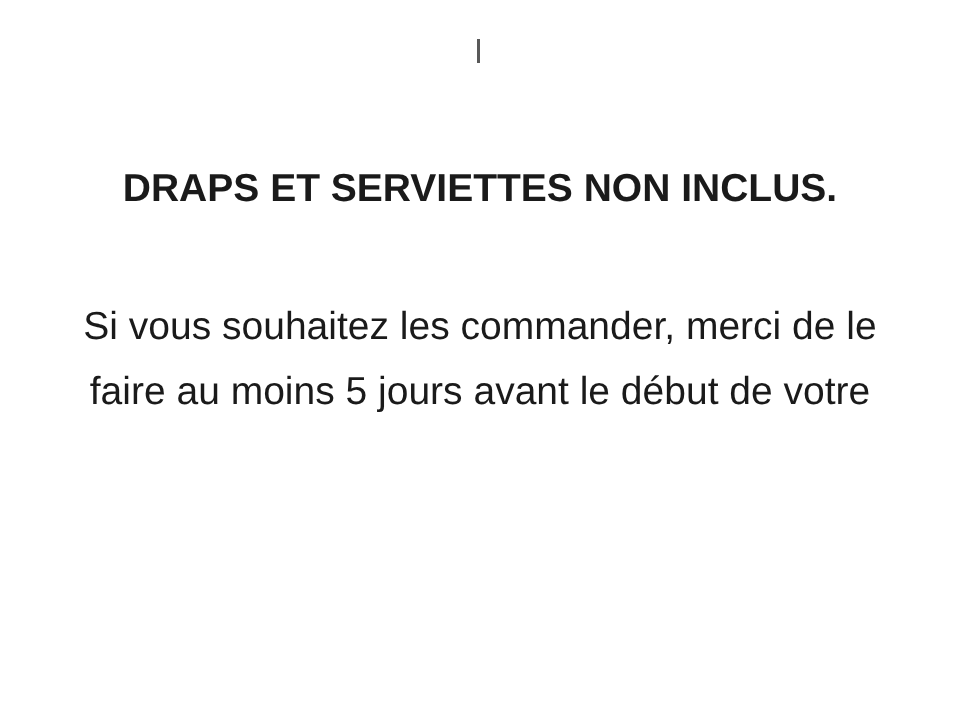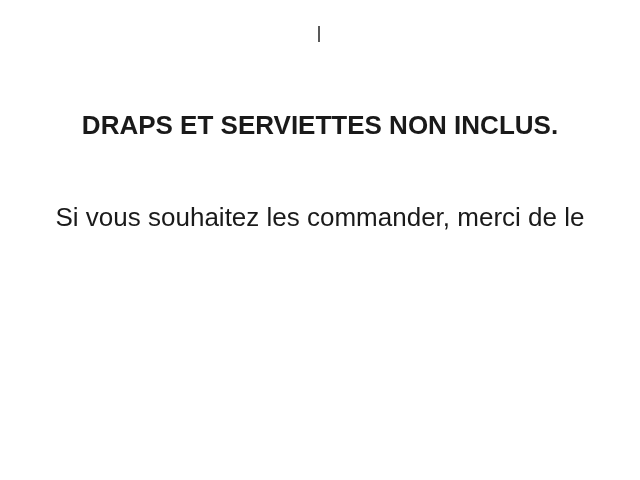--- a/index.html
+++ b/index.html
@@ -55,15 +55,16 @@
 <body>
 
 <div class="page">
 
   <div class="cursor-mark"></div>
 
   <div class="notice-heading">DRAPS ET SERVIETTES NON INCLUS.</div>
 
   <div class="notice-body">
     <div class="line">Si vous souhaitez les commander, merci de le</div>
+    <div class="line">faire au moins 5 jours avant le début de votre</div>
   </div>
 
 </div>
 
 </body></html>

